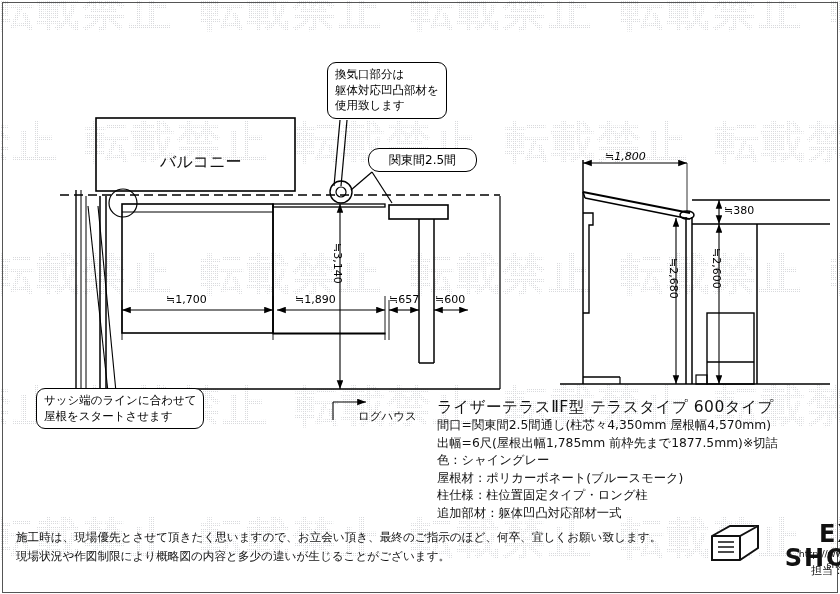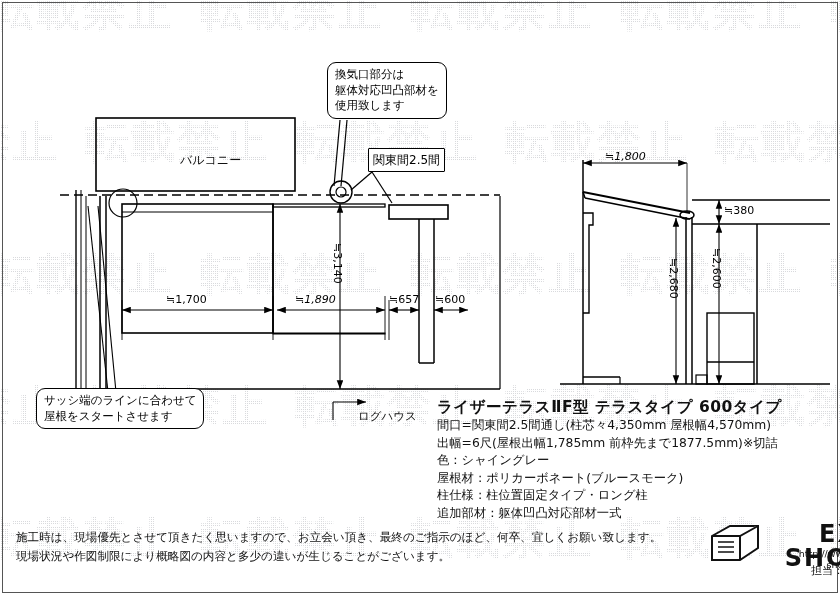--- a/index.html
+++ b/index.html
@@ -43,38 +43,38 @@
   }
   
   .dim{font-size:11px;color:#000;letter-spacing:0px;}
   .dim-v{transform-origin:left top;}
   
   .bubble{
     position:absolute;z-index:5;background:#fff;border:1.4px solid #000;
     border-radius:9px;padding:4px 7px;font-size:11.5px;line-height:1.35;
     white-space:pre-line;color:#000;
   }
-  .bubble.small{border-radius:1px;padding:3px 4px;font-size:12px;}
+  .bubble.small{border-radius:11px;padding:3px 20px;font-size:12px;}
   
   #spec{position:absolute;z-index:5;left:437px;top:398px;width:390px;}
-  #spec .title{font-size:15.5px;font-weight:bold;letter-spacing:0.5px;line-height:1.25;}
+  #spec .title{font-size:15.5px;font-weight:normal;letter-spacing:0.5px;line-height:1.25;}
   #spec .row{font-size:12.3px;line-height:1.42;letter-spacing:0px;white-space:pre;}
   
   #notes{position:absolute;z-index:5;left:16px;top:528px;width:660px;}
   #notes .n{font-size:11.6px;line-height:1.65;letter-spacing:0px;white-space:nowrap;}
   
   #logo{position:absolute;z-index:5;left:708px;top:516px;width:160px;height:70px;text-align:right;}
   #logo .brand{
     position:absolute;left:56px;top:6px;font-size:24px;font-weight:bold;
     letter-spacing:2px;color:#111;line-height:1;
   }
   #logo .url{position:absolute;left:57px;top:32px;font-size:9.5px;color:#111;letter-spacing:0px;}
   #logo .staff{position:absolute;right:2px;top:47px;font-size:11px;color:#111;}
   
-  .t-balcony{font-size:12px;margin-left:20px;}
+  .t-balcony{font-size:16px;}
   .t-log{font-size:11.5px;}
 </style>
 </head>
 <body>
 
 <div id="watermark">
     <div class="wm-cell" style="left: -10px; top: -12px;">転載禁止</div>
     <div class="wm-cell" style="left: 200px; top: -12px;">転載禁止</div>
     <div class="wm-cell" style="left: 410px; top: -12px;">転載禁止</div>
     <div class="wm-cell" style="left: 620px; top: -12px;">転載禁止</div>
@@ -225,21 +225,21 @@
   <line x1="372" y1="172" x2="392" y2="203" stroke="#000" stroke-width="1.2"></line>
 </svg>
 <div class="bubble small" style="left:368px;top:148px;">関東間2.5間</div>
 <div class="bubble" style="left:36px;top:388px;">サッシ端のラインに合わせて
 屋根をスタートさせます</div>
 
 <div class="lbl t-balcony" style="left:160px;top:152px;">バルコニー</div>
 <div class="lbl t-log" style="left:334px;top:409px;padding-left:24px;">ログハウス</div>
 
 <div class="lbl dim" style="left:166px;top:293px;">≒1,700</div>
-<div class="lbl dim" style="left:295px;top:293px;font-style:italic;">≒1,890</div>
+<div class="lbl dim" style="left:295px;top:293px;">≒1,890</div>
 <div class="lbl dim" style="left:389px;top:293px;">≒657</div>
 <div class="lbl dim" style="left:435px;top:293px;">≒600</div>
 <div class="lbl dim dim-v" style="left:344px;top:243px;transform:rotate(90deg);">≒3,140</div>
 
 <div class="lbl dim" style="left:605px;top:150px;font-style:italic;">≒1,800</div>
 <div class="lbl dim" style="left:724px;top:204px;">≒380</div>
 <div class="lbl dim dim-v" style="left:680px;top:258px;transform:rotate(90deg);">≒2,680</div>
 <div class="lbl dim dim-v" style="left:723px;top:248px;transform:rotate(90deg);">≒2,600</div>
 
 <div id="spec">

